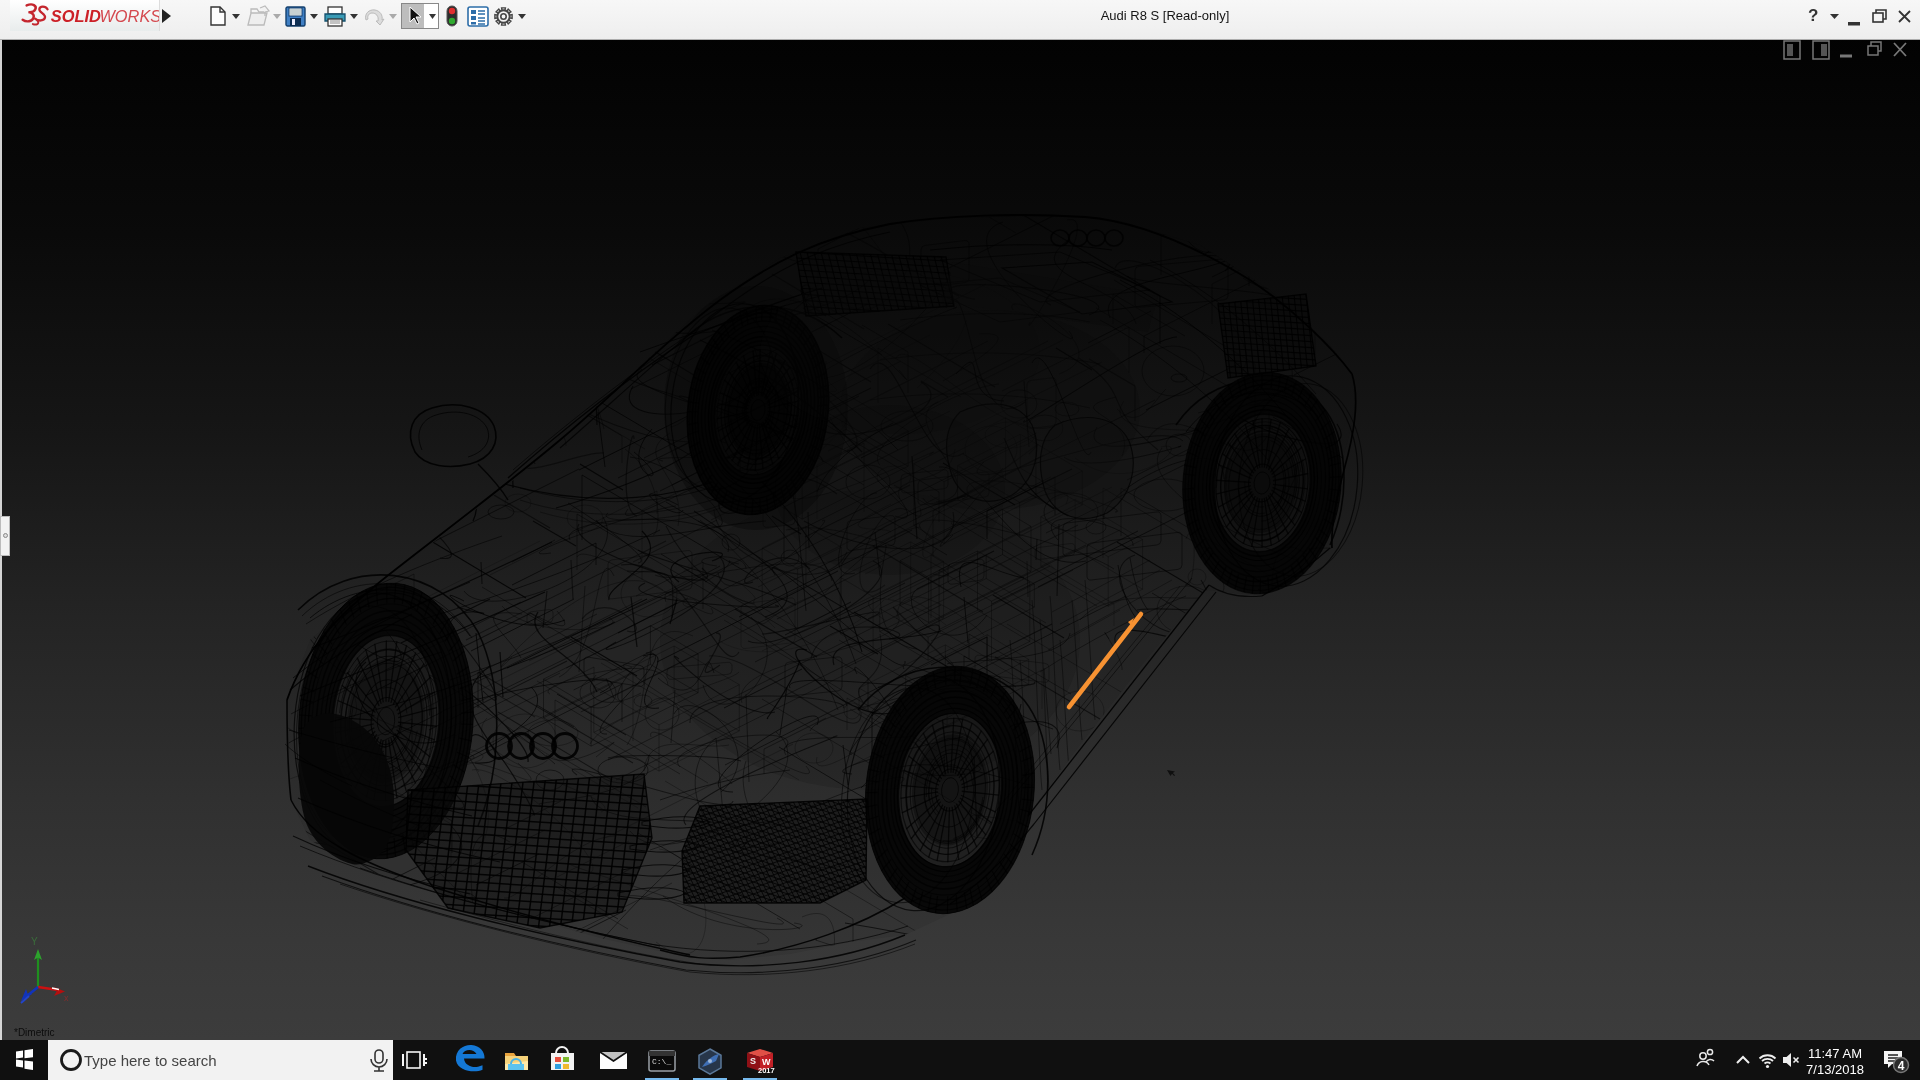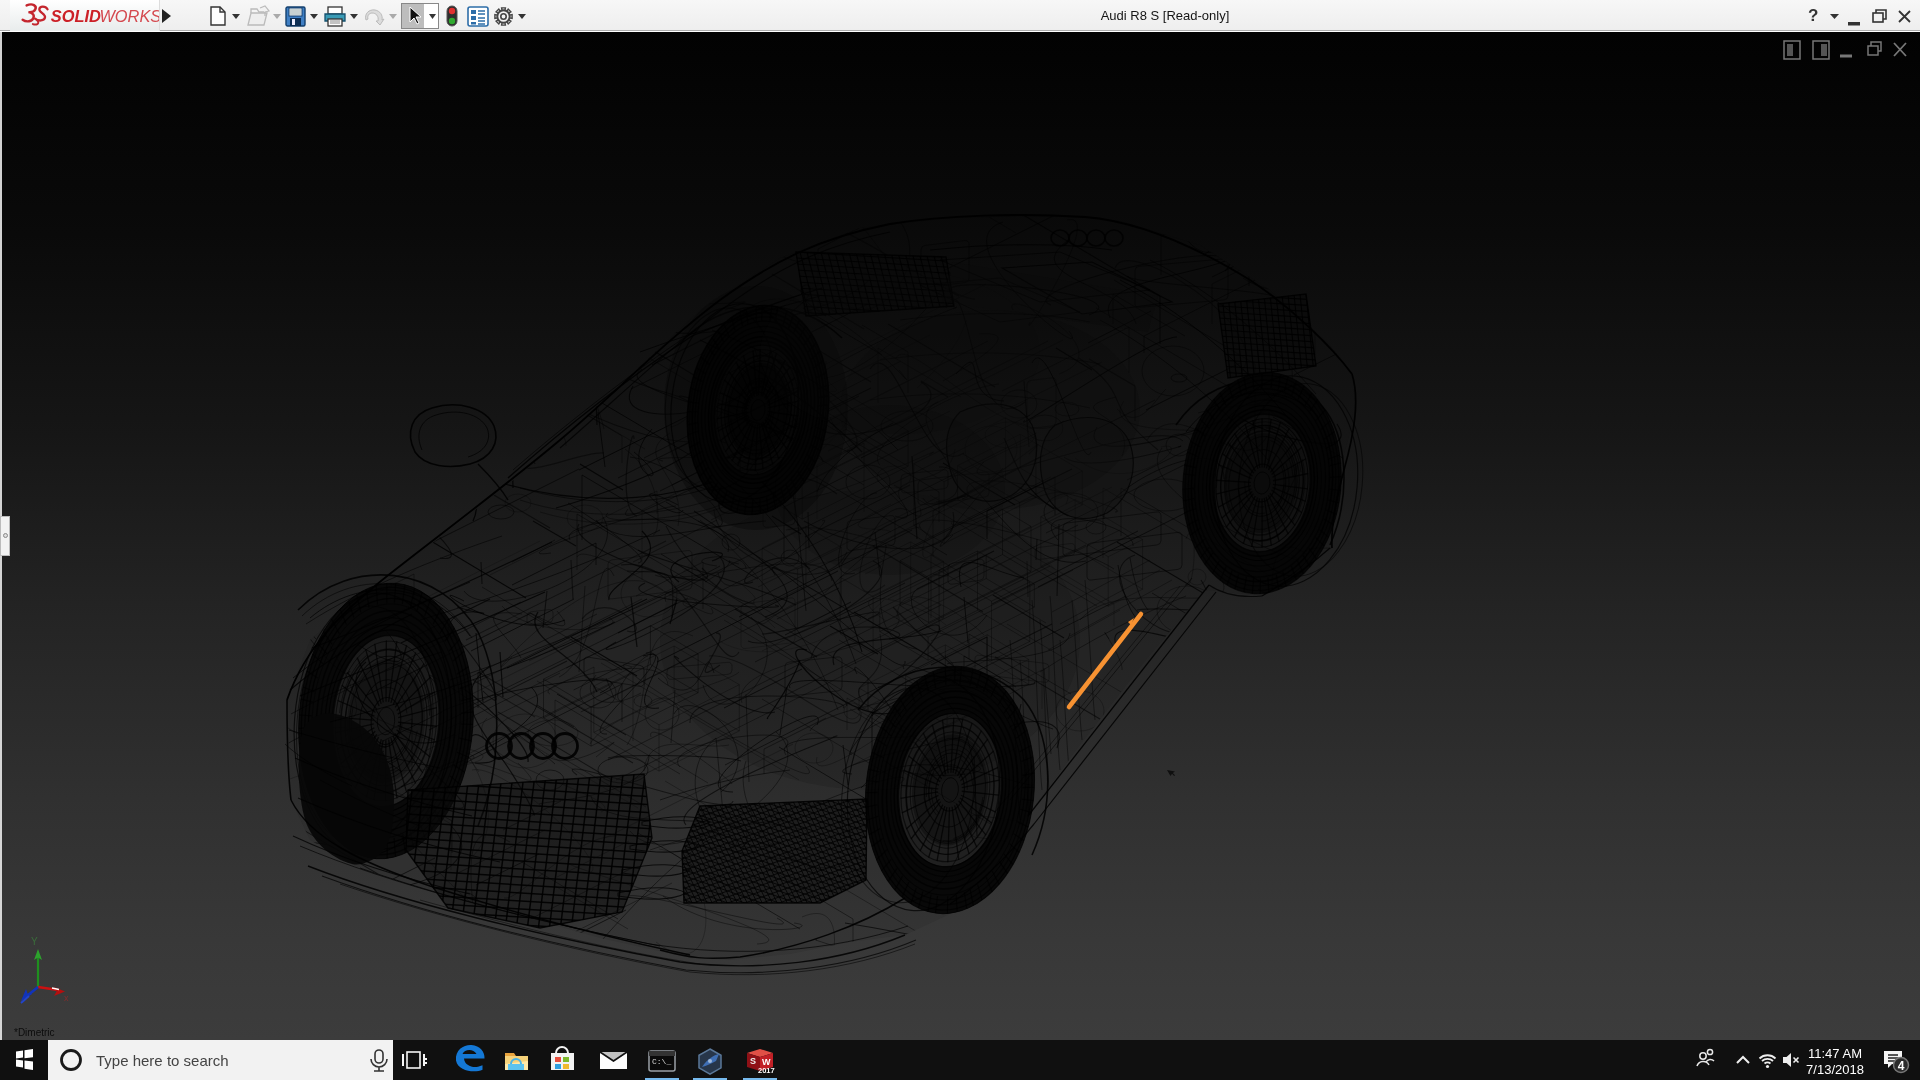--- a/index.html
+++ b/index.html
@@ -1,20 +1,20 @@
 <!DOCTYPE html>
 <html><head><meta charset="utf-8"><style>
 *{margin:0;padding:0;box-sizing:border-box}
 html,body{width:1920px;height:1080px;overflow:hidden;font-family:"Liberation Sans",sans-serif}
-.titlebar{position:absolute;left:0;top:0;width:1920px;height:31px;background:linear-gradient(#f7f7f7,#eee);border-bottom:1px solid #adadad}
+.titlebar{position:absolute;left:0;top:0;width:1920px;height:40px;background:linear-gradient(#f7f7f7,#eee);border-bottom:1px solid #adadad}
 .logo{position:absolute;left:10px;top:0;width:150px;height:31px;background:linear-gradient(#fff,#e8ecec);display:flex;align-items:center;border-right:1px solid #ddd}
 .viewport{position:absolute;left:0;top:32px;width:1920px;height:1008px;background:linear-gradient(180deg,#020202 0%,#0a0a0a 20%,#161616 40%,#242424 58%,#303030 76%,#383838 90%,#3c3c3c 100%)}
 .taskbar{position:absolute;left:0;top:1040px;width:1920px;height:40px;background:#101010}
 .search{position:absolute;left:48px;top:0;width:345px;height:40px;background:#f2f2f2;display:flex;align-items:center;z-index:3}
-.search span{color:#444;font-size:15px;margin-left:12px}
+.search span{color:#444;font-size:15px;}
 .title{position:absolute;top:8px;left:0;width:2330px;text-align:center;font-size:13px;color:#151515}
 .ttic{position:absolute;top:0;height:32px;display:flex;align-items:center}
 .lefttab{position:absolute;left:0;top:484px;width:10px;height:40px;background:#f2f2f2;border:1px solid #bbb}
 .leftline{position:absolute;left:0;top:0px;width:2px;height:1008px;background:#e8e8e8;opacity:0.9}
 .dimtext{position:absolute;left:14px;top:995px;font-size:10px;color:#0c0c0c}
 </style></head>
 <body>
 <div class="viewport">
 <div class="leftline"></div>
 <svg width="1920" height="1008" viewBox="0 32 1920 1008" style="position:absolute;left:0;top:0">

